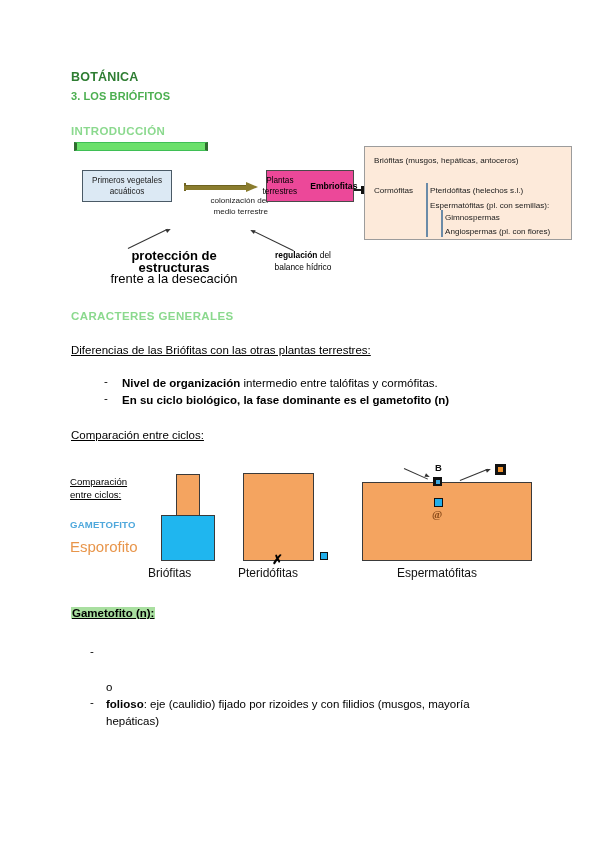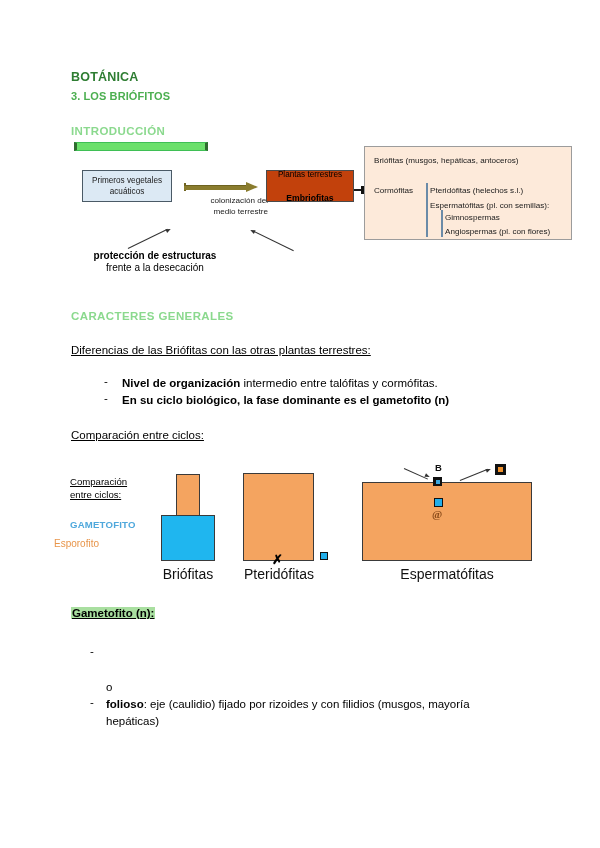--- a/index.html
+++ b/index.html
@@ -120,25 +120,25 @@
     justify-content: center;
     font-size: 8.2px;
     line-height: 11px;
     text-align: center;
     color: #1a1a1a;
   }
   .box-peach {
     position: absolute;
     left: 266px; top: 170px;
     width: 88px; height: 32px;
-    background: #c2410c;
+    background: #ec4899;
     border: 1.3px solid #4A4A4A;
     box-sizing: border-box;
     display: flex;
-    flex-direction: column;
+    flex-direction: row;
     align-items: center;
     justify-content: center;
     font-size: 8.2px;
     line-height: 11px;
     text-align: center;
     gap: 13px;
   }
   .box-peach .l2 { font-weight: bold; font-size: 8.6px; }
 
   .big-peach {
@@ -207,24 +207,24 @@
     position: absolute; left: 0; top: 4px;
     width: 12px; height: 2.2px; background: #1a1a1a;
   }
   .connector .sq {
     position: absolute; left: 7px; top: 1px;
     width: 8px; height: 8px; background: #111;
   }
 
   .note-left {
     position: absolute;
-    left: 85px; top: 250px;
+    left: 104px; top: 250px;
     width: 140px;
     text-align: center;
-    font-size: 10px;
+    font-size: 13px;
     line-height: 11.5px;
   }
   .note-right {
     position: absolute;
     left: 248px; top: 250px;
     width: 110px;
     text-align: center;
     font-size: 8.4px;
     line-height: 11.5px;
   }
@@ -256,41 +256,40 @@
   .lg-gameto {
     position: absolute;
     left: 70px; top: 519px;
     font-size: 9.6px;
     font-weight: bold;
     color: #4FA8DC;
     letter-spacing: 0.2px;
   }
   .lg-esporo {
     position: absolute;
-    left: 54px; top: 538px;
-    font-size: 10px;
+    left: 70px; top: 538px;
+    font-size: 15px;
     color: #E8954A;
   }
 
   .r-orange {
     position: absolute;
     background: #F4A460;
     border: 1.4px solid #3A3A3A;
     box-sizing: border-box;
   }
   .r-blue {
     position: absolute;
     background: #1FB6EF;
     border: 1.4px solid #3A3A3A;
     box-sizing: border-box;
   }
   .cyc-label {
     position: absolute;
-    font-size: 14px;
-    text-align: center;
+    font-size: 12px;
     color: #111;
   }
   .x-mark {
     position: absolute;
     font-size: 13px;
     font-weight: bold;
     font-family: "Liberation Serif", serif;
     color: #000;
     line-height: 1;
   }
@@ -392,20 +391,25 @@
     <div class="hd" style="left:38px; top:0px; transform:rotate(-26deg);"></div>
   </div>
   <div class="thin-arrow" style="left:250px; top:228px; width:48px; height:22px;">
     <div class="ln" style="left:4px; top:3px; width:44px; transform:rotate(26deg);"></div>
     <div class="hd" style="left:0px; top:1px; transform:rotate(206deg);"></div>
   </div>
 
   <div class="note-left">
     <div><b>protección de estructuras</b></div>
     <div>frente a la desecación</div>
+  </div>
+  <div class="note-right">
+    <div><b>regulación</b>
+         <span>del</span></div>
+    <div>balance hídrico</div>
   </div>
 
   <div class="sec-caracteres">CARACTERES GENERALES</div>
 
   <div class="underline-lead" id="lead-diferencias">Diferencias de las Briófitas con las otras plantas terrestres:</div>
 
   <div class="bullet-dash" style="left:104px; top:375px;">-</div>
   <div class="bullet-row" style="left:122px; top:375px; width:420px;">
     <b>Nivel de organización</b><span> intermedio entre talófitas y cormófitas.</span>
   </div>

